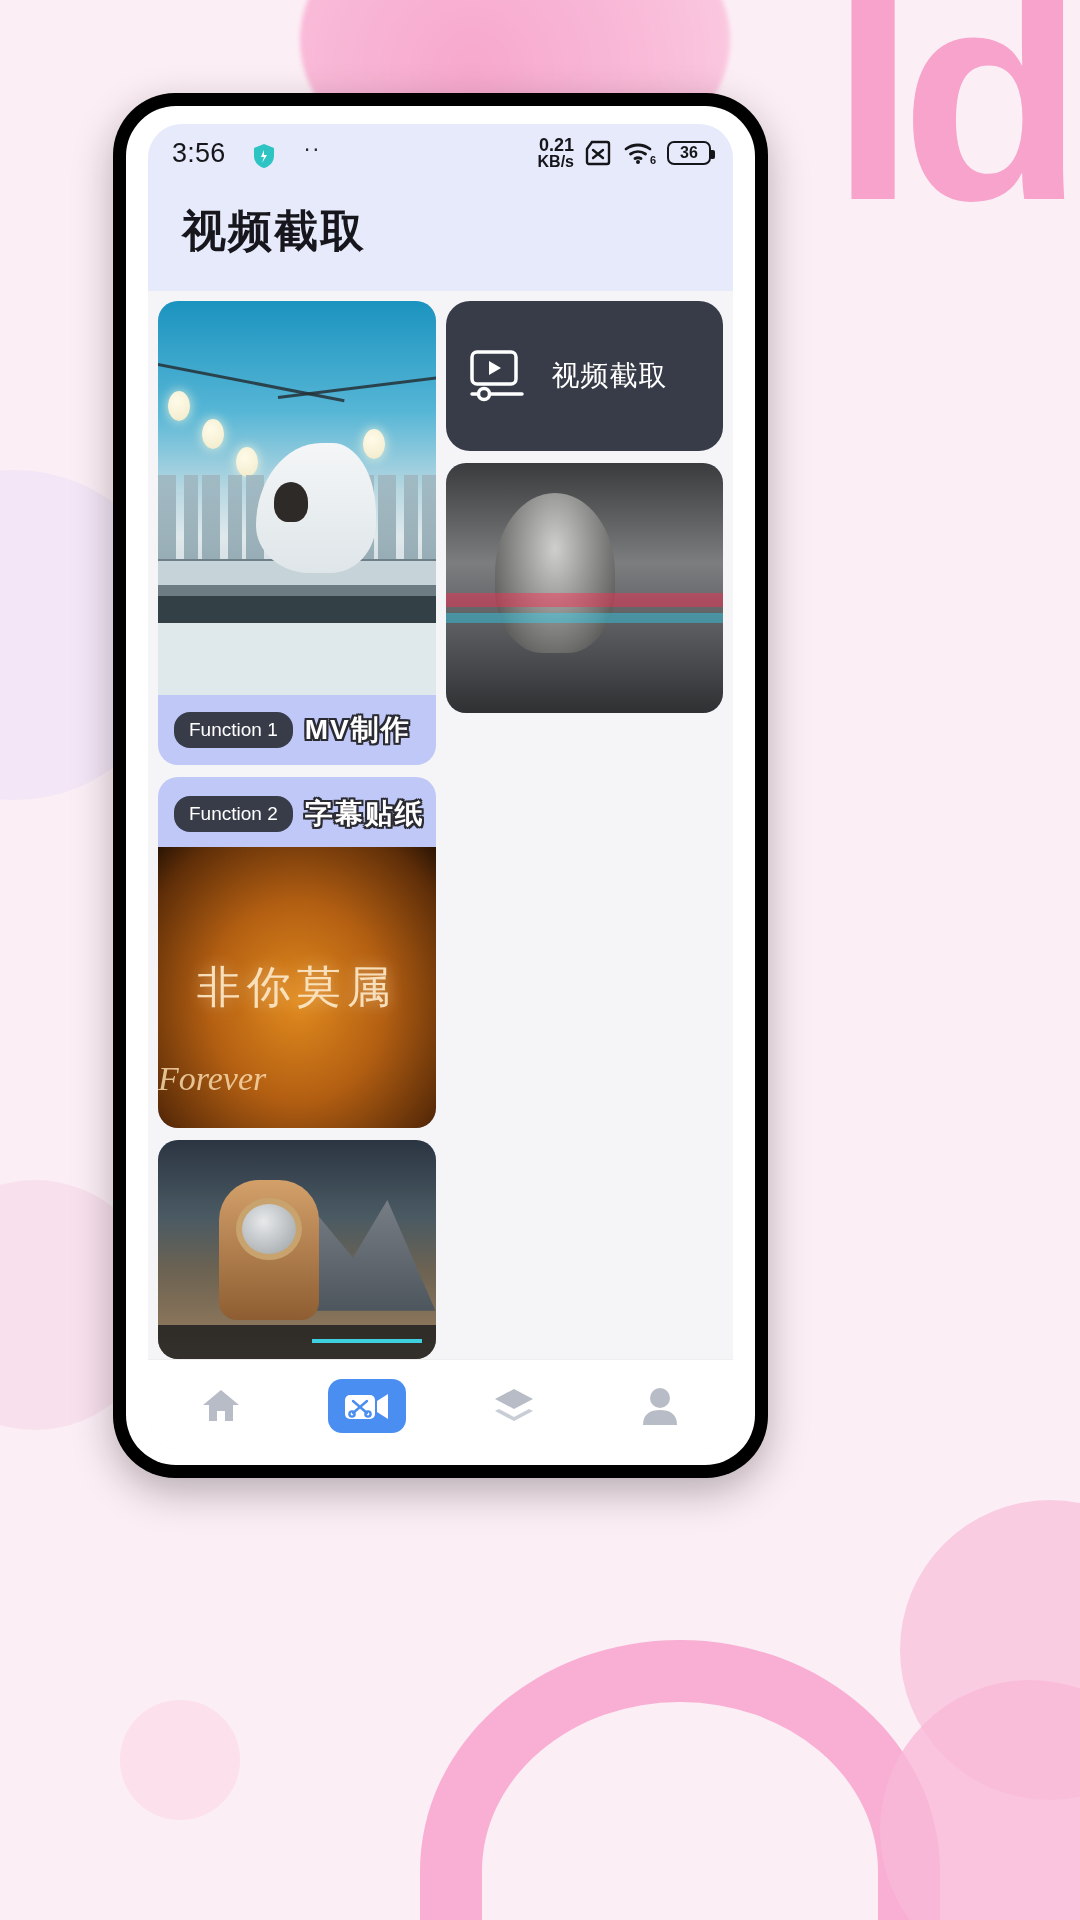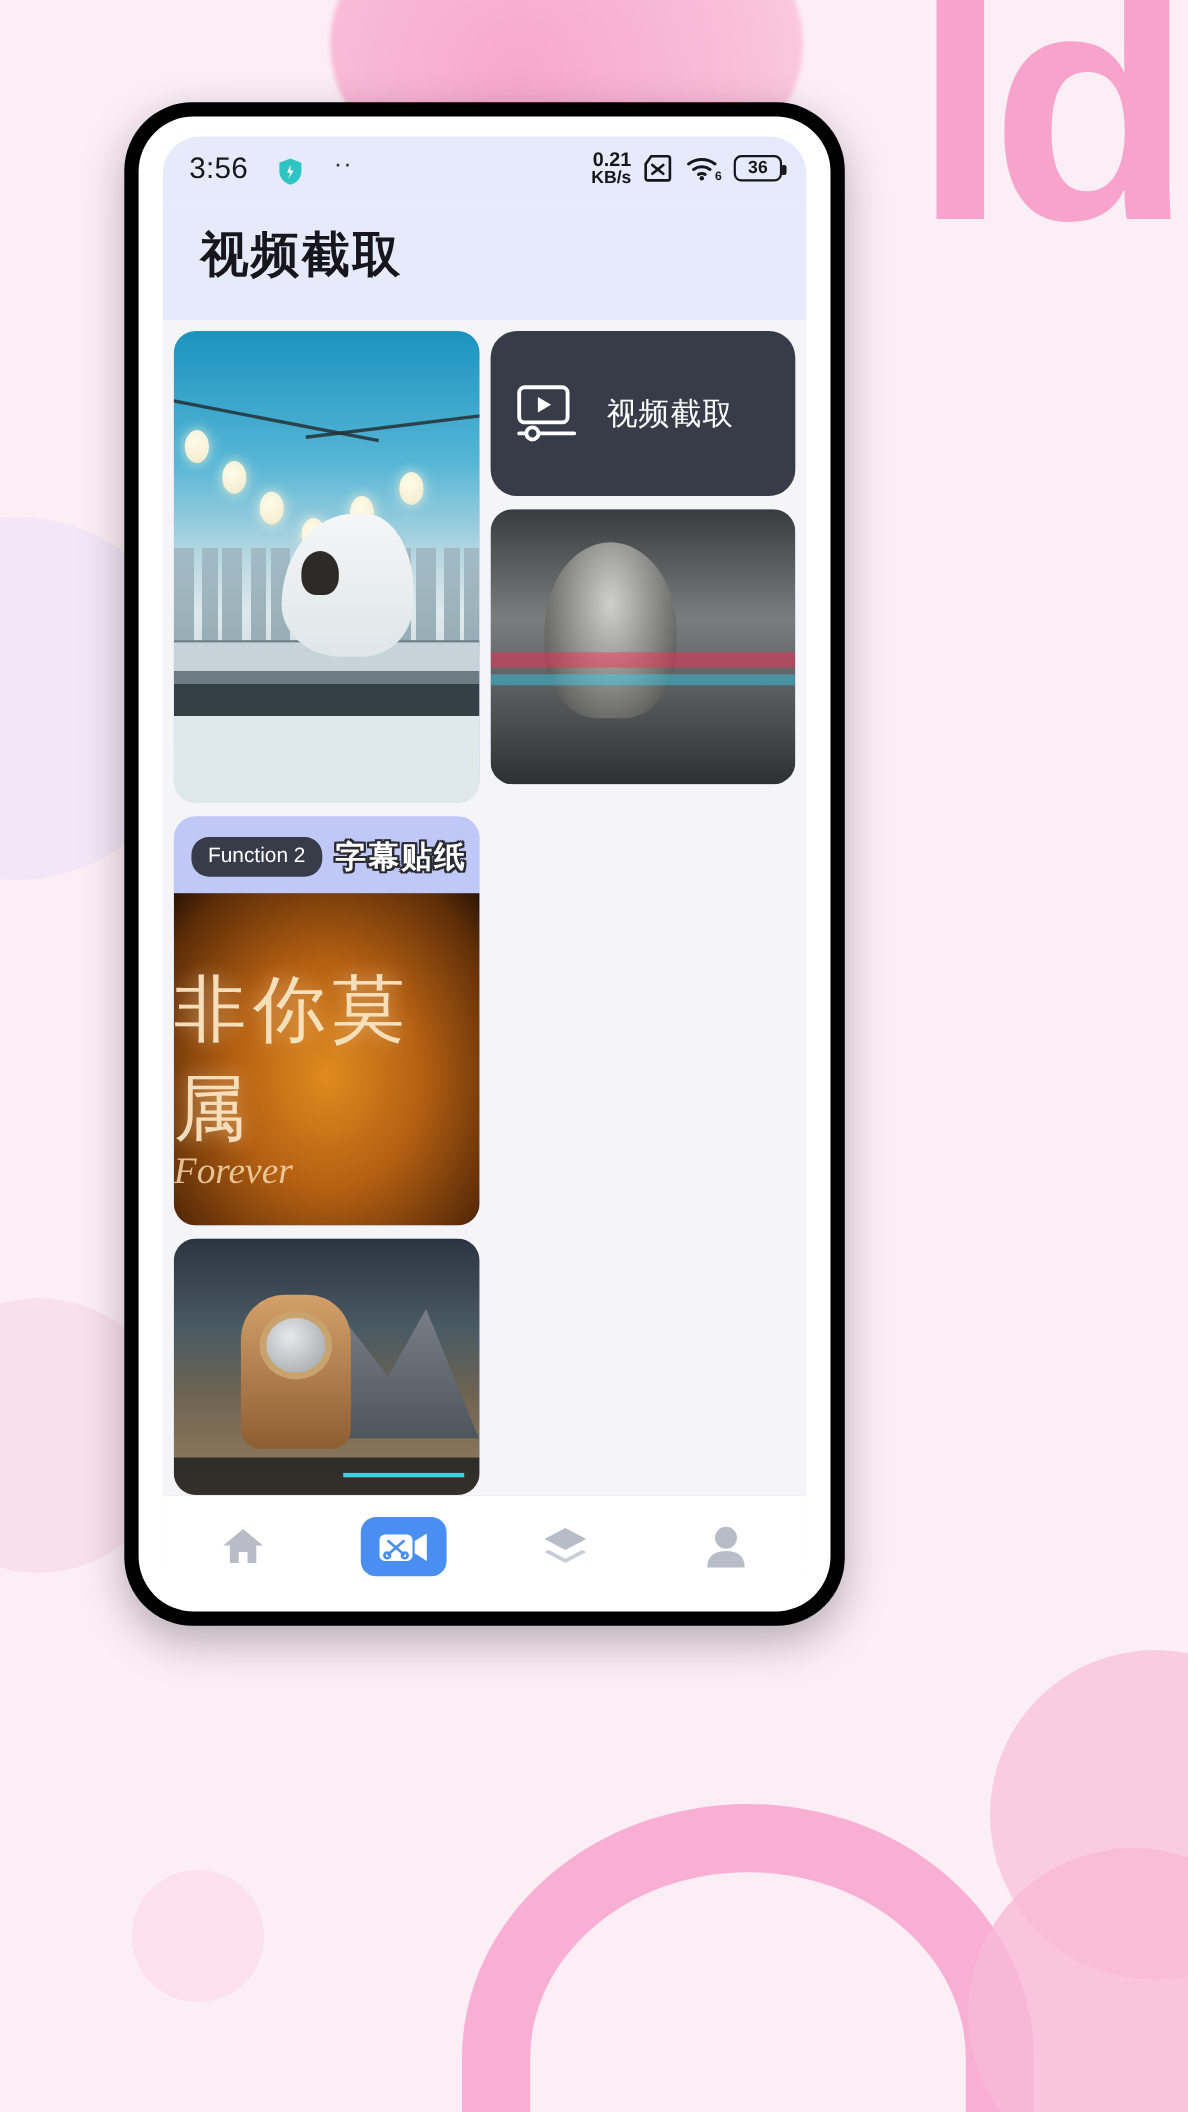--- a/index.html
+++ b/index.html
@@ -124,21 +124,21 @@
   .ph-mv .lamp { position:absolute; width: 22px; height: 30px; border-radius:50%;
     background: radial-gradient(circle at 40% 35%, #fffbe8, #f0e9c9); box-shadow: 0 0 12px rgba(255,250,220,.8); }
   .ph-mv .wire { position:absolute; height: 3px; background: #253036; transform-origin: left center; opacity:.85;}
   .ph-mv .dress { position:absolute; right: 60px; bottom: 31%; width: 120px; height: 130px;
     background: linear-gradient(#f4f6f7, #dfe6e9); border-radius: 60% 40% 42% 50% / 70% 60% 42% 40%; }
   .ph-mv .hair { position:absolute; right: 128px; bottom: 44%; width: 34px; height: 40px;
     background:#2e2a28; border-radius: 50% 50% 40% 40%; }
 
   .ph-ff { height: 330px; background: radial-gradient(ellipse at 50% 55%, #e08a1e 0%, #b35f12 45%, #5d2d08 85%, #2a1404 100%); }
   .ph-ff .script { position:absolute; inset: 0; display:flex; align-items:center; justify-content:center;
-    color:#fbe6c4; font-size: 66px; letter-spacing: 6px; font-family: "Liberation Serif", serif;
+    color:#fbe6c4; font-size: 44px; letter-spacing: 6px; font-family: "Liberation Serif", serif;
     text-shadow: 0 0 18px rgba(255,230,190,.55); opacity:.95; }
   .ph-ff .forever { position:absolute; bottom: 30px; left: 0; right: 0; text-align:left;
     color:#f7d9ab; font-size: 34px; font-family:"Liberation Serif", serif; font-style: italic; opacity:.85;}
 
   .ph-astro { height: 250px; background: linear-gradient(#2b3542 0%, #4a5a63 35%, #6d6352 60%, #9a7f5f 100%); }
   .ph-astro .mount { position:absolute; right: 0; bottom: 22%; width: 62%; height: 55%;
     background: linear-gradient(#7b8189, #4e565d); clip-path: polygon(0 100%, 30% 18%, 52% 56%, 72% 8%, 100% 100%); }
   .ph-astro .suit { position:absolute; left: 22%; bottom: 18%; width: 100px; height: 140px;
     background: linear-gradient(#d3a06a, #8e5e32); border-radius: 40px 40px 18px 18px; }
   .ph-astro .helm { position:absolute; left: 28%; bottom: 45%; width: 66px; height: 62px;
@@ -259,20 +259,24 @@
               <div class="lamp" style="left:78px; top:146px;"></div>
               <div class="lamp" style="left:116px; top:170px;"></div>
               <div class="lamp" style="left:160px; top:150px;"></div>
               <div class="lamp" style="left:205px; top:128px;"></div>
               <div class="city"></div>
               <div class="rail"></div>
               <div class="deck"></div>
               <div class="dress"></div>
               <div class="hair"></div>
             </div>
+            <div class="tagrow">
+              <span class="pill">Function 1</span>
+              <span class="fname">MV制作</span>
+            </div>
           </div>
 
           <div class="card">
             <div class="tagrow top">
               <span class="pill">Function 2</span>
               <span class="fname">字幕贴纸</span>
             </div>
             <div class="photo ph-ff">
               <div class="script">非你莫属</div>
               <div class="forever">Forever</div>

